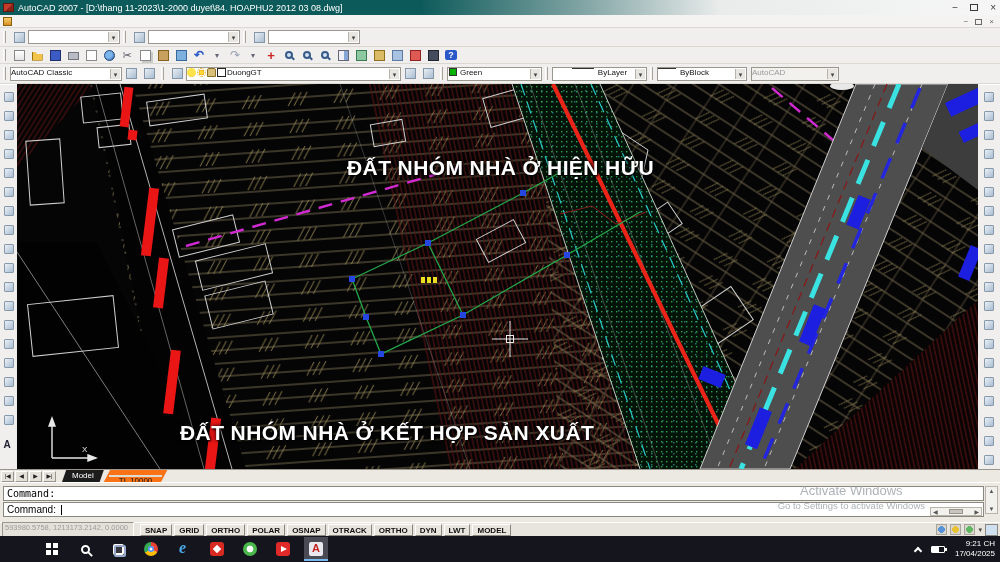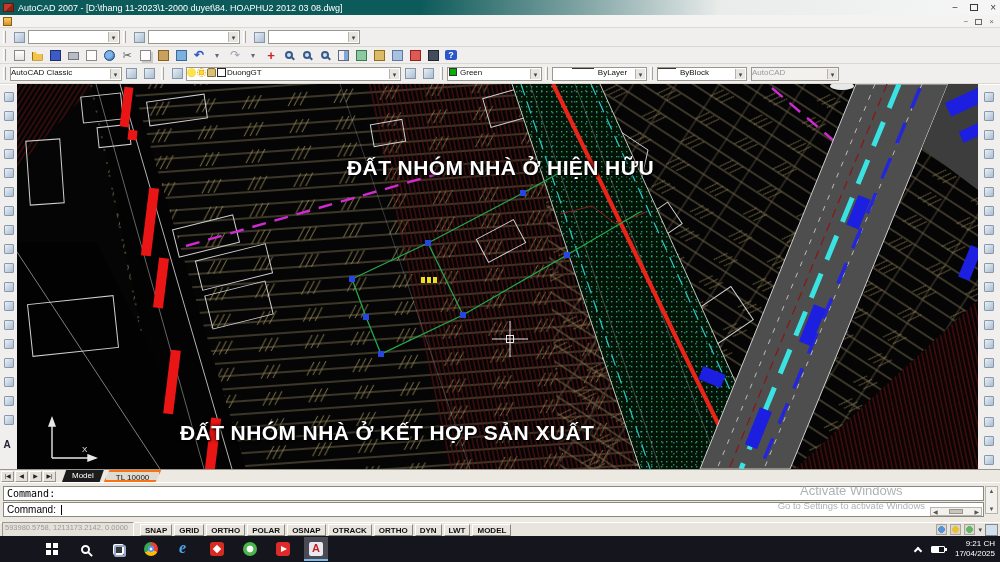--- a/index.html
+++ b/index.html
@@ -80,21 +80,21 @@
   #canvas{position:absolute;left:17px;top:0;width:961px;height:385px;background:#050505;overflow:hidden;}
   .maplabel{position:absolute;color:#fff;font-weight:bold;font-size:21px;letter-spacing:.4px;white-space:nowrap;text-shadow:1px 1px 2px #000,0 0 4px #000;font-family:"Liberation Sans",sans-serif;}
   #maplabel1{left:330px;top:72px;}
   #maplabel2{left:163px;top:337px;}
 
   
   #tabsrow{position:absolute;left:0;bottom:0;width:1000px;height:13px;background:#ece9e2;border-top:1px solid #9a968e;display:flex;align-items:center;font-size:8px;}
   .tabarrow{width:13px;height:11px;margin-left:1px;background:#e4e1da;border:1px solid #9a968e;border-top-color:#fff;border-left-color:#fff;font-size:6px;line-height:9px;text-align:center;color:#222;}
   .tab{height:12px;line-height:12px;padding:0 10px;clip-path:polygon(10% 0,100% 0,90% 100%,0 100%);}
   .tab-active{background:#1c1c1c;color:#fff;margin-left:6px;}
-  .tab-idle{background:#dedbd2;color:#111;border:2px solid #f97316;}
+  .tab-idle{background:#dedbd2;color:#111;border:5px solid #f97316;}
 
   
   #cmd{position:absolute;top:482px;left:0;width:1000px;height:40px;background:#ece9e2;border-top:1px solid #fff;}
   .cmdrow{position:absolute;left:3px;right:16px;height:15px;background:#fff;border:1px solid #8a877f;
     font-family:"DejaVu Sans Mono","Liberation Mono",monospace;font-size:10px;color:#000;line-height:13px;padding-left:3px;}
   #cmdrow1{top:3px;}
   #cmdrow2{top:19px;}
   .caret{display:inline-block;width:1px;height:10px;background:#000;vertical-align:middle;margin-left:5px;}
   #cmdvscroll{position:absolute;right:2px;top:3px;width:13px;height:28px;background:#f2f1ee;border:1px solid #b8b4ac;font-size:6px;color:#555;text-align:center;display:flex;flex-direction:column;justify-content:space-between;padding:1px 0;}
   #cmdhscroll{position:absolute;right:18px;top:24px;width:52px;height:9px;background:#f2f1ee;border:1px solid #b8b4ac;display:flex;justify-content:space-between;align-items:center;font-size:6px;color:#555;padding:0 2px;}

